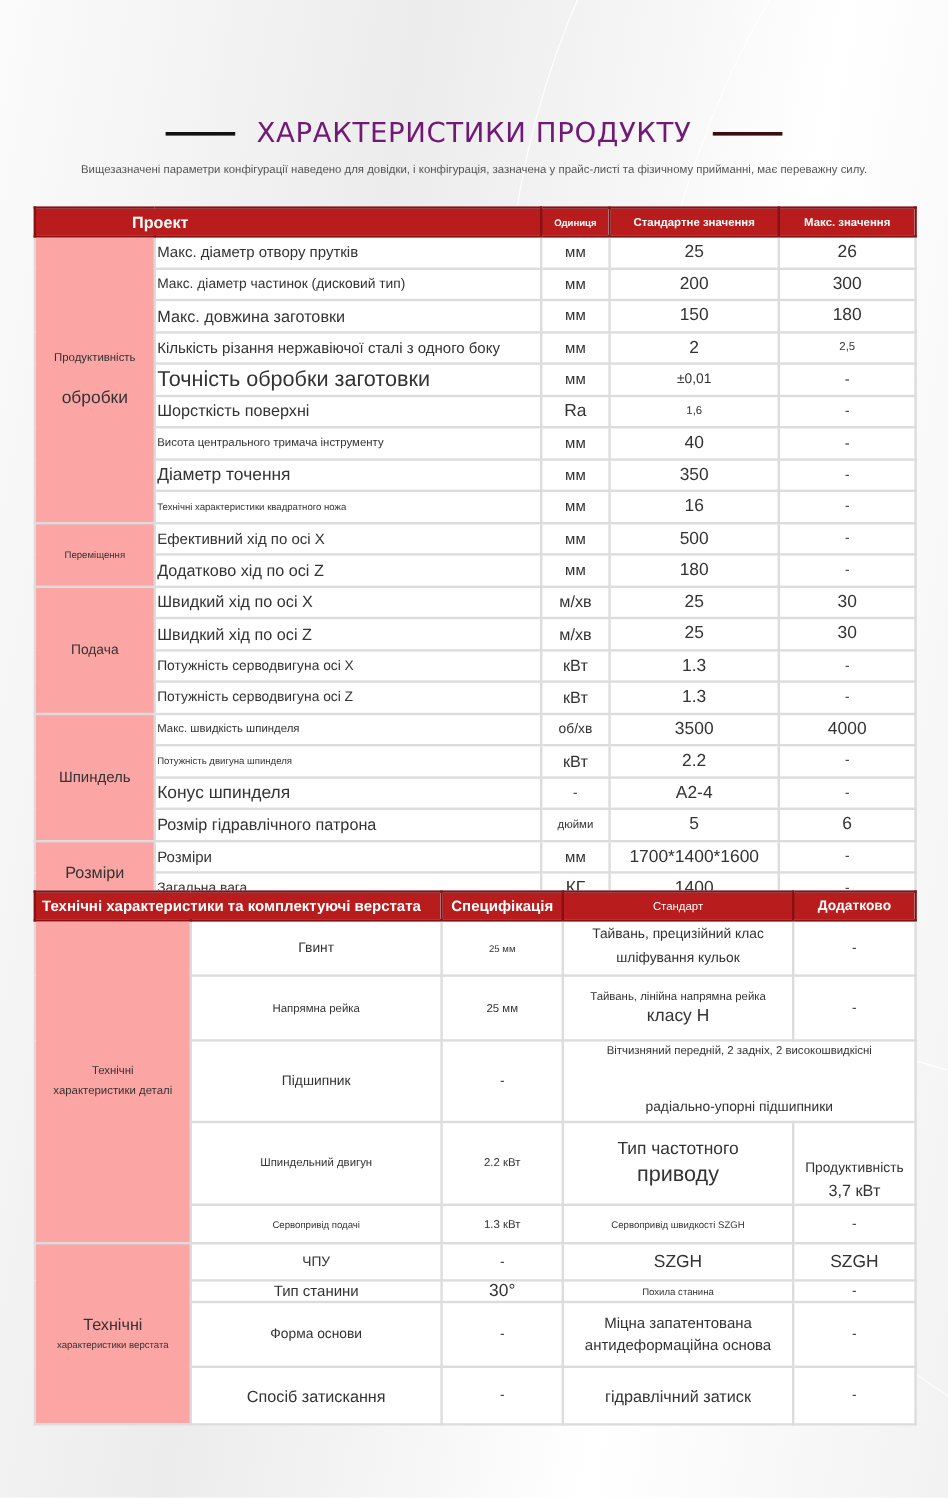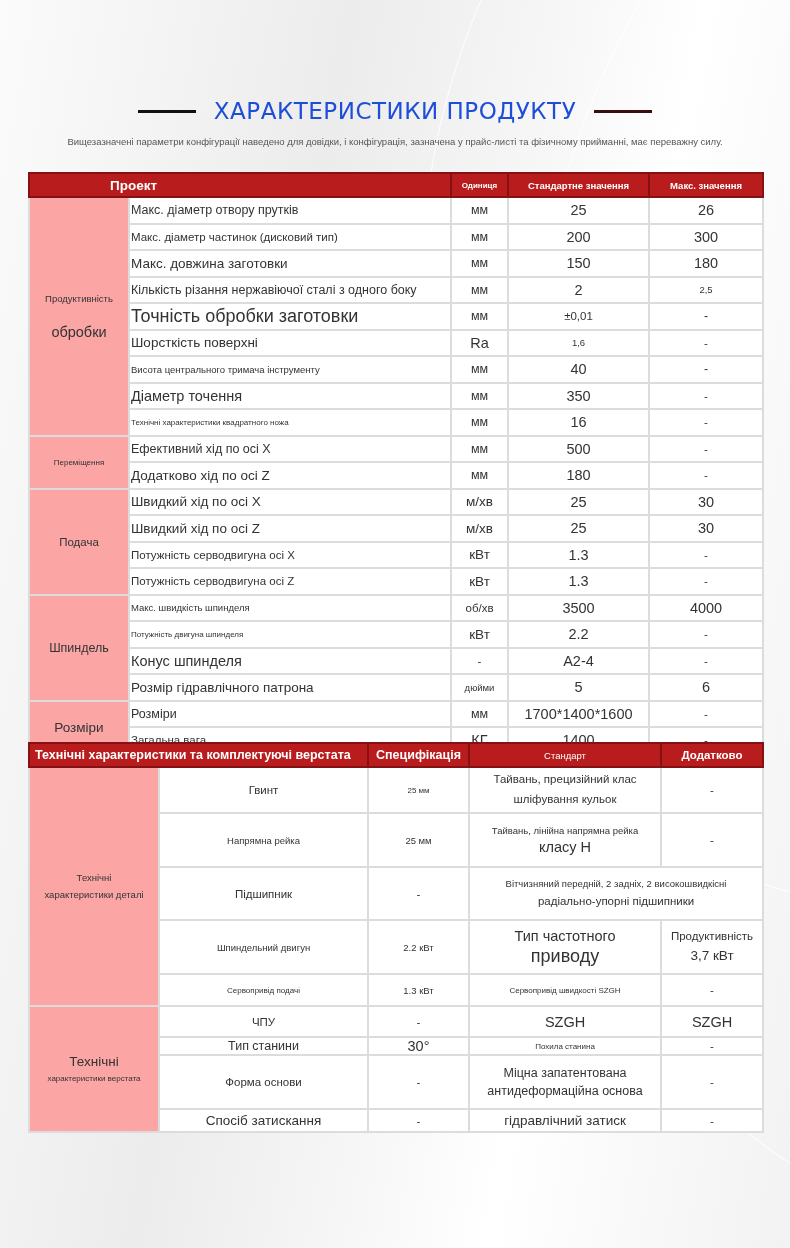--- a/index.html
+++ b/index.html
@@ -3,30 +3,30 @@
 <meta charset="utf-8">
 <style>
   html,body{margin:0;padding:0;}
   body{width:790px;height:1248px;position:relative;overflow:hidden;
     font-family:"Liberation Sans","DejaVu Sans",sans-serif;color:#333;
     background:linear-gradient(100deg,#fbfbfb 0%,#ececec 35%,#f6f6f6 55%,#ffffff 70%,#f2f2f2 100%);}
   .swoosh{position:absolute;border-radius:50%;border:1px solid rgba(255,255,255,0.9);}
   .title-wrap{position:absolute;top:96px;left:0;width:790px;height:30px;display:flex;align-items:center;justify-content:center;gap:18px;}
   .title-line{width:58px;height:3px;background:#111;}
   .title-line.r{background:#3a0e0e;}
-  .title{font-size:23px;letter-spacing:0.5px;color:#1d4ed8;font-family:"DejaVu Sans",sans-serif;}
+  .title{font-size:23px;letter-spacing:0.5px;color:#701a75;font-family:"DejaVu Sans",sans-serif;}
   .subtitle{position:absolute;top:136px;left:0;width:790px;text-align:center;font-size:9.5px;color:#555;}
   table{position:absolute;border-collapse:collapse;table-layout:fixed;background:#fff;}
   td,th{border:2px solid #dcdcdc;padding:0;text-align:center;vertical-align:middle;color:#333;overflow:hidden;white-space:nowrap;}
   th{background:#b91c1c;color:#fff;border-color:#851114;font-weight:bold;}
   #t1{left:28px;top:172px;width:734px;}
   #t1 td.name{text-align:left;padding-left:1px;}
   #t1 tr.row{height:26.5px;}
   #t2{left:28px;top:742px;width:734px;}
-  .fs7{font-size:8px;} .fs9{font-size:9.5px;} .fs11{font-size:11.5px;} .fs12{font-size:12.5px;} .fs13{font-size:13.5px;} .fs14{font-size:14.5px;} .fs17{font-size:18px;}
+  .fs7{font-size:8px;} .fs9{font-size:9.5px;} .fs11{font-size:11.5px;margin-top:30px;} .fs12{font-size:12.5px;} .fs13{font-size:13.5px;} .fs14{font-size:14.5px;} .fs17{font-size:18px;}
   .wrap{white-space:normal;line-height:1.7;}
   .group{background:#fca5a5;}
 </style>
 </head>
 <body>
 
 <div class="swoosh" style="left:420px;top:-300px;width:900px;height:1200px;"></div>
 <div class="swoosh" style="left:520px;top:-200px;width:800px;height:1400px;"></div>
 
 <div class="title-wrap">
@@ -274,20 +274,20 @@
   </tr>
   <tr style="height:54px">
     <td class="fs11">Форма основи</td>
     <td class="fs11">-</td>
     <td class="fs12 wrap" style="line-height:1.45">
       <div>Міцна запатентована</div>
       <div>антидеформаційна основа</div>
     </td>
     <td class="fs11">-</td>
   </tr>
-  <tr style="height:23px">
+  <tr style="height:48px">
     <td class="fs13">Спосіб затискання</td>
     <td class="fs11">-</td>
     <td class="fs13">гідравлічний затиск</td>
     <td class="fs11">-</td>
   </tr>
 </tbody>
   </table>
 
 </body></html>

